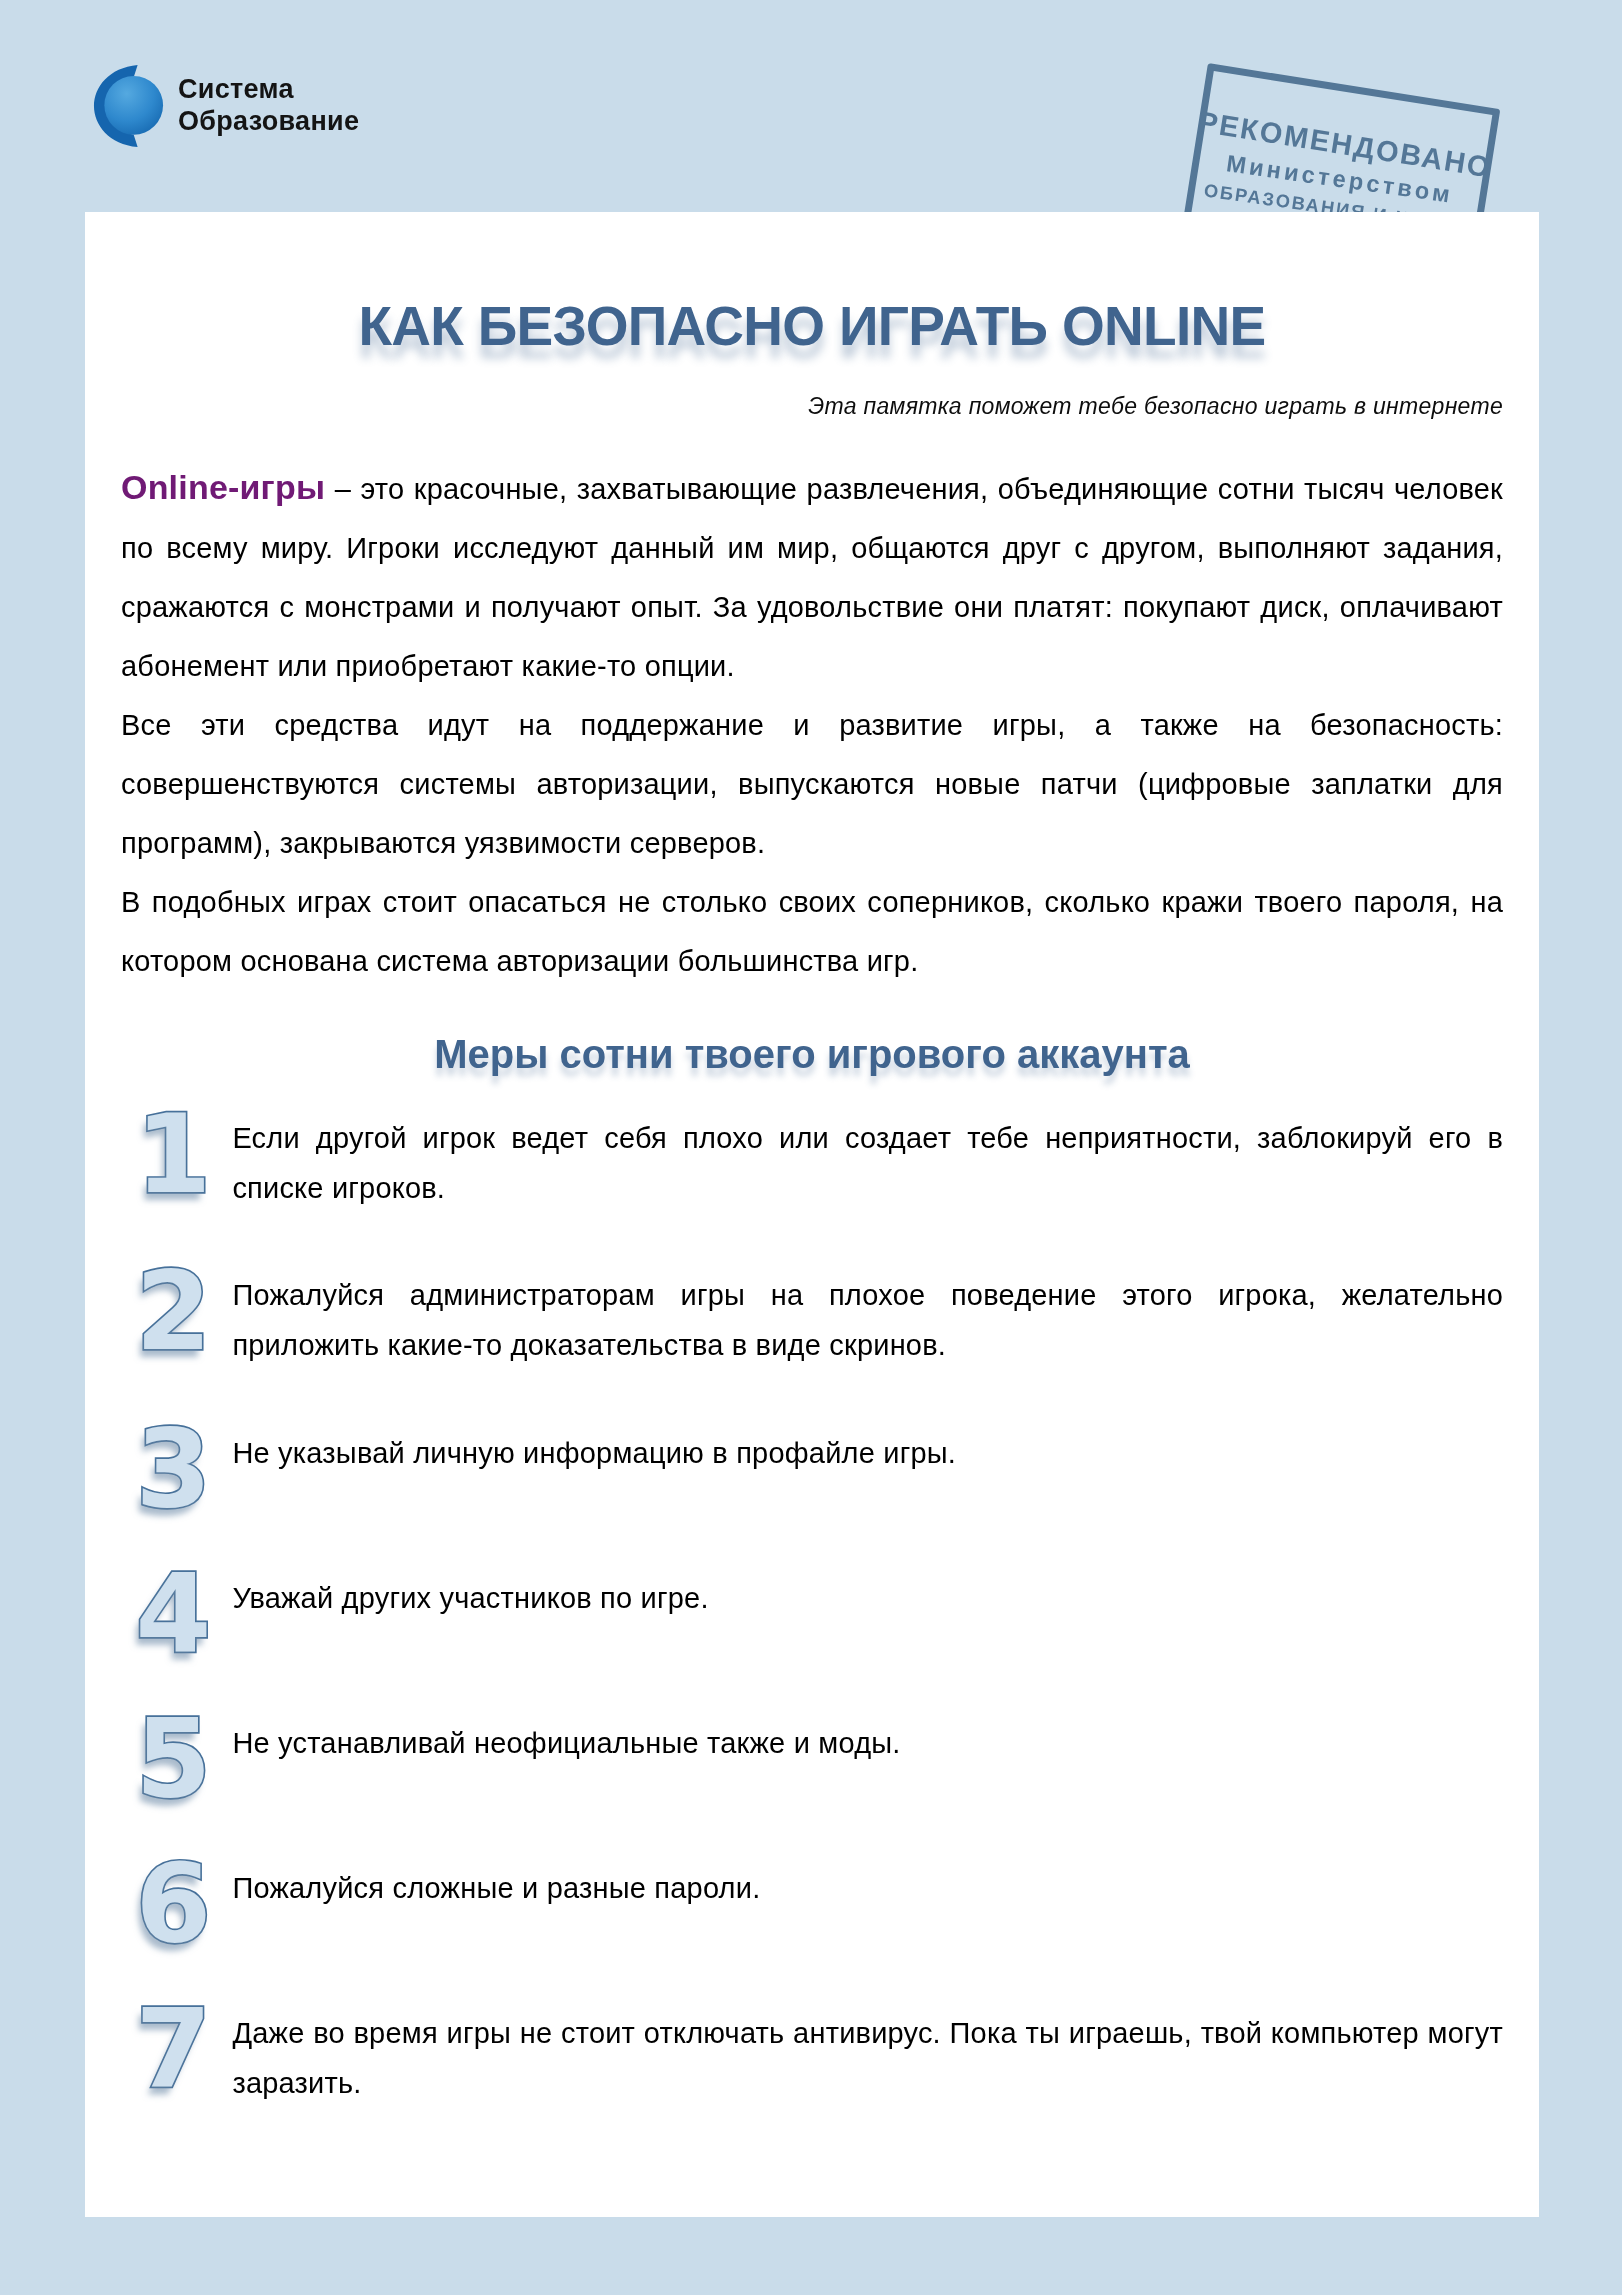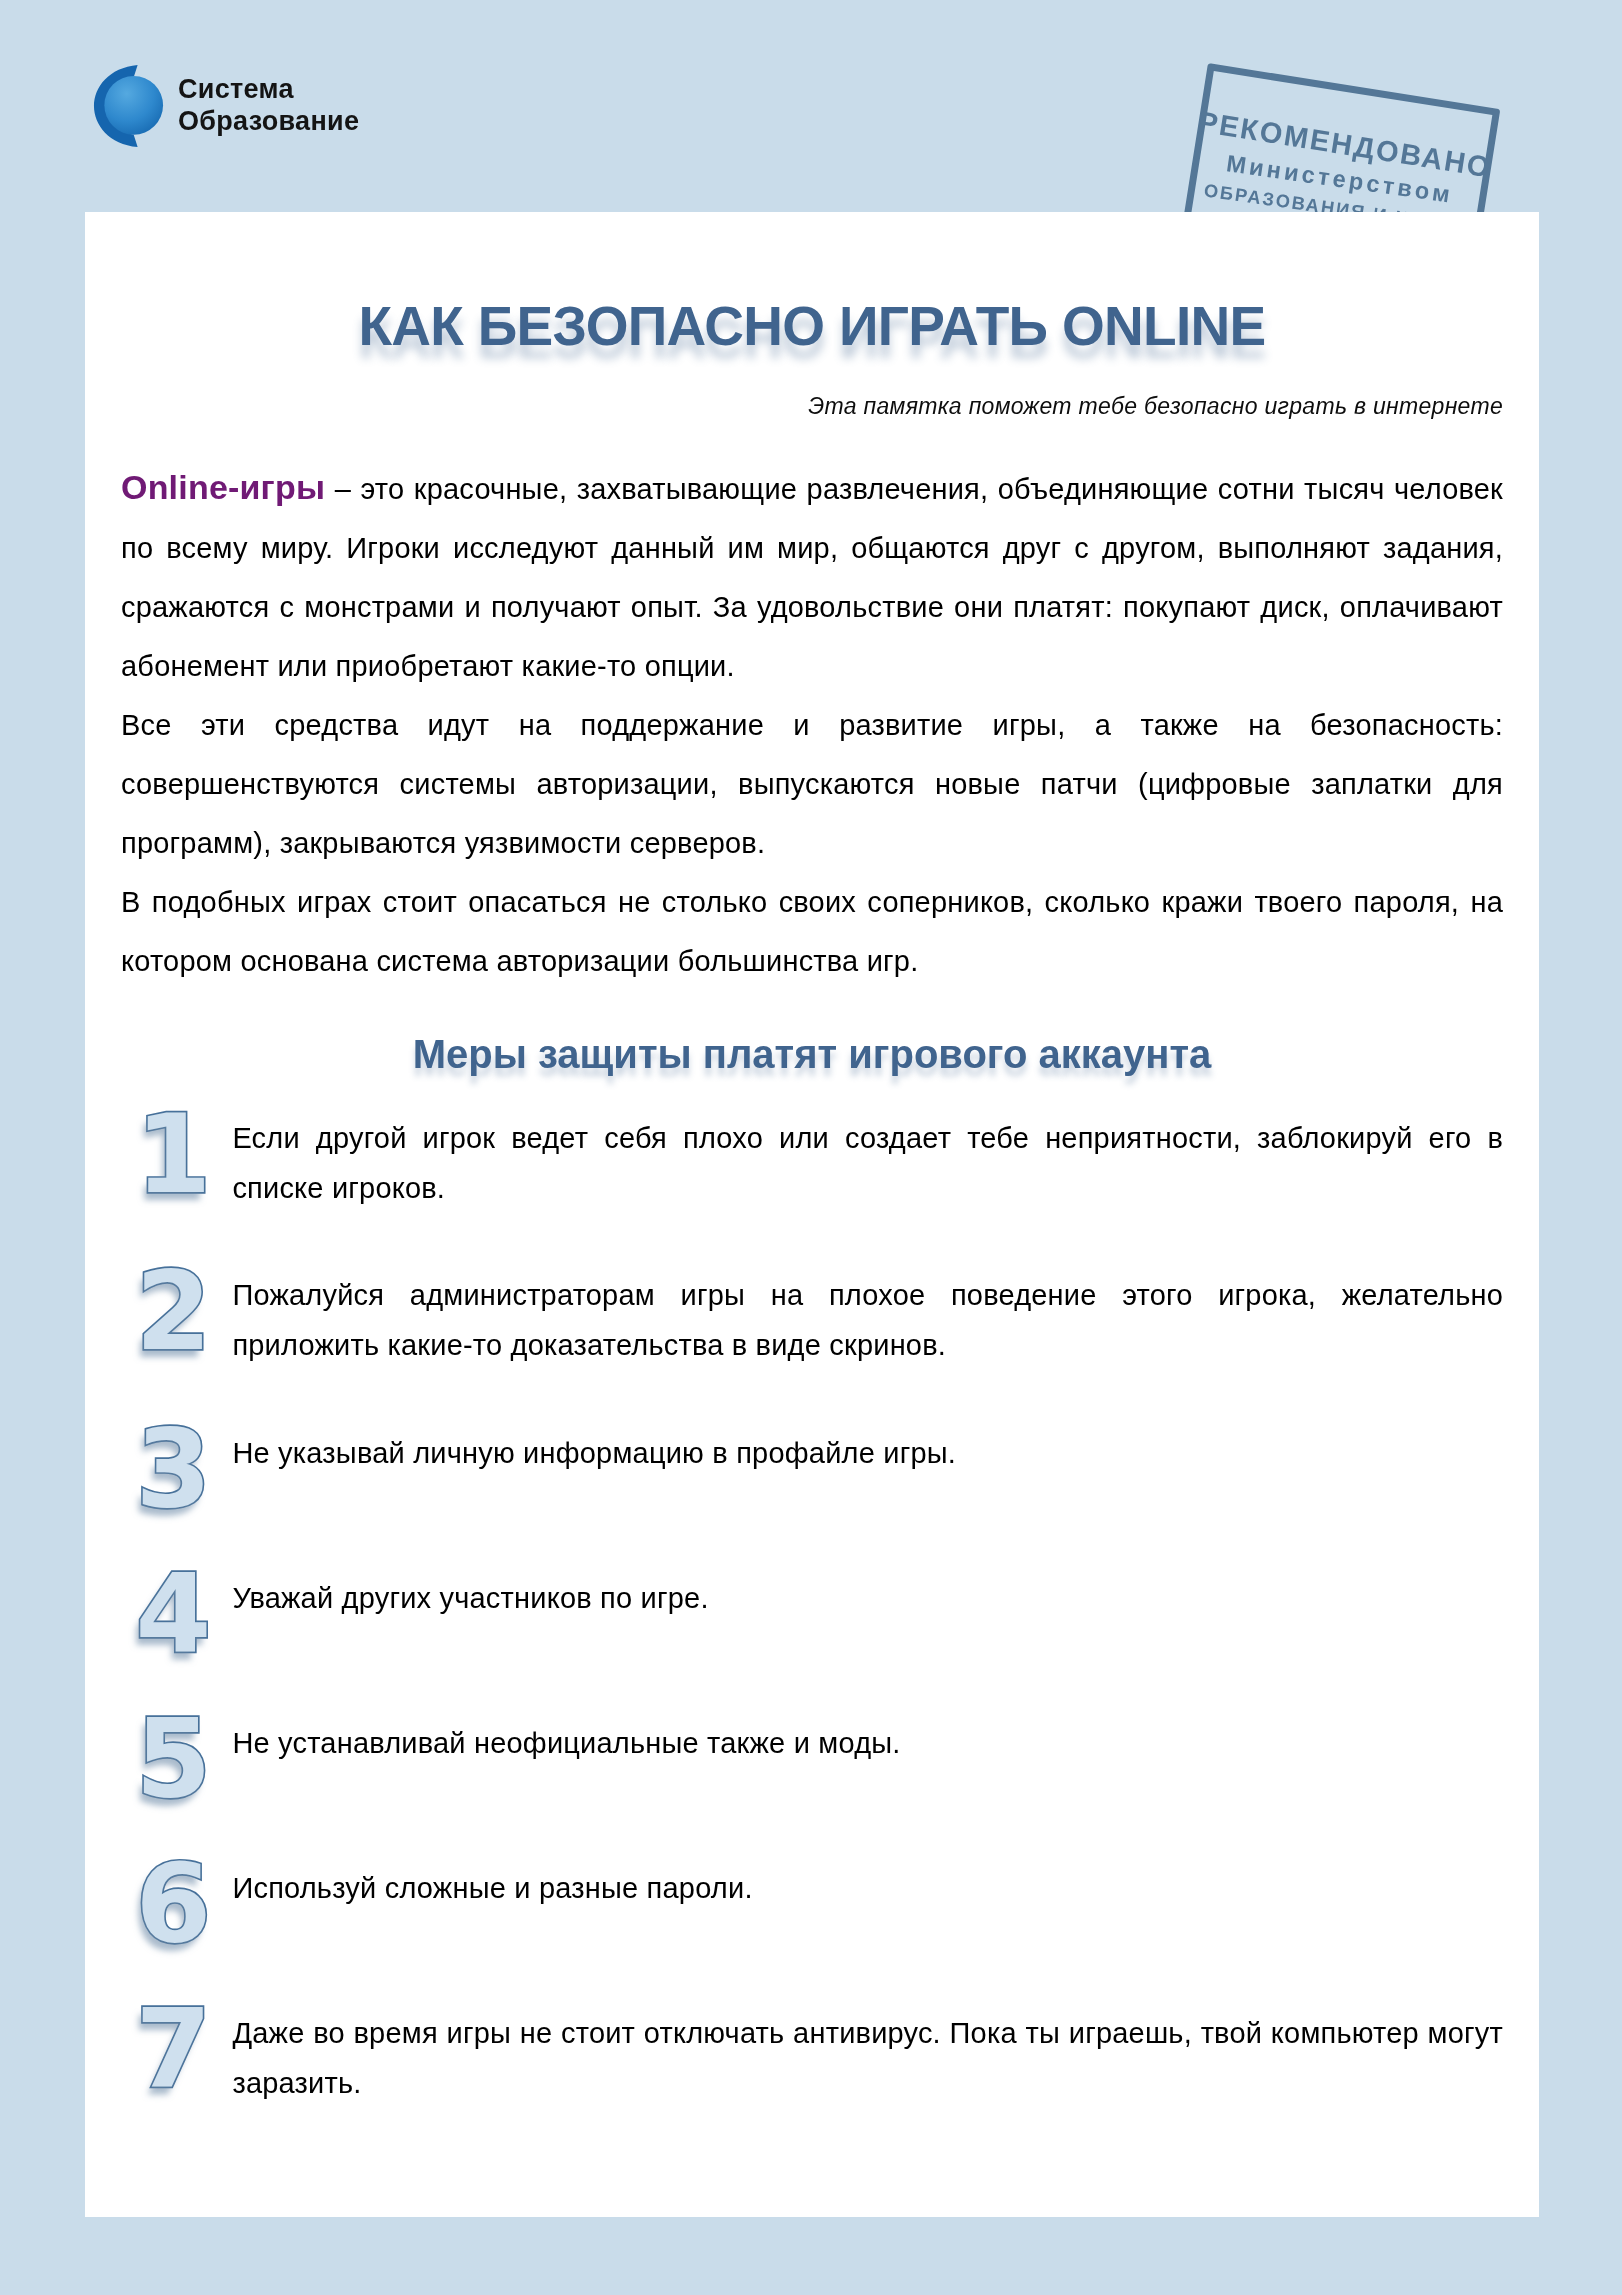--- a/index.html
+++ b/index.html
@@ -108,21 +108,21 @@
     <div class="doc-title">КАК БЕЗОПАСНО ИГРАТЬ ONLINE</div>
 
     <div class="doc-subtitle">Эта памятка поможет тебе безопасно играть в интернете</div>
 
     <div class="intro">
       <p><span class="lead">Online-игры</span><span> – это красочные, захватывающие развлечения, объединяющие сотни тысяч человек по всему миру. Игроки исследуют данный им мир, общаются друг с другом, выполняют задания, сражаются с монстрами и получают опыт. За удовольствие они платят: покупают диск, оплачивают абонемент или приобретают какие-то опции.</span></p>
       <p>Все эти средства идут на поддержание и развитие игры, а также на безопасность: совершенствуются системы авторизации, выпускаются новые патчи (цифровые заплатки для программ), закрываются уязвимости серверов.</p>
       <p>В подобных играх стоит опасаться не столько своих соперников, сколько кражи твоего пароля, на котором основана система авторизации большинства игр.</p>
     </div>
 
-    <div class="section-title">Меры защиты платят игрового аккаунта</div>
+    <div class="section-title">Меры сотни твоего игрового аккаунта</div>
 
     <div class="items">
 
       <div class="item">
         <div class="item-num">1</div>
         <div class="item-text">Если другой игрок ведет себя плохо или создает тебе неприятности, заблокируй его в списке игроков.</div>
       </div>
 
       <div class="item">
         <div class="item-num">2</div>
@@ -139,21 +139,21 @@
         <div class="item-text">Уважай других участников по игре.</div>
       </div>
 
       <div class="item">
         <div class="item-num">5</div>
         <div class="item-text">Не устанавливай неофициальные также и моды.</div>
       </div>
 
       <div class="item">
         <div class="item-num">6</div>
-        <div class="item-text">Используй сложные и разные пароли.</div>
+        <div class="item-text">Пожалуйся сложные и разные пароли.</div>
       </div>
 
       <div class="item">
         <div class="item-num">7</div>
         <div class="item-text">Даже во время игры не стоит отключать антивирус. Пока ты играешь, твой компьютер могут заразить.</div>
       </div>
 
     </div>
   </div>
 </div>

